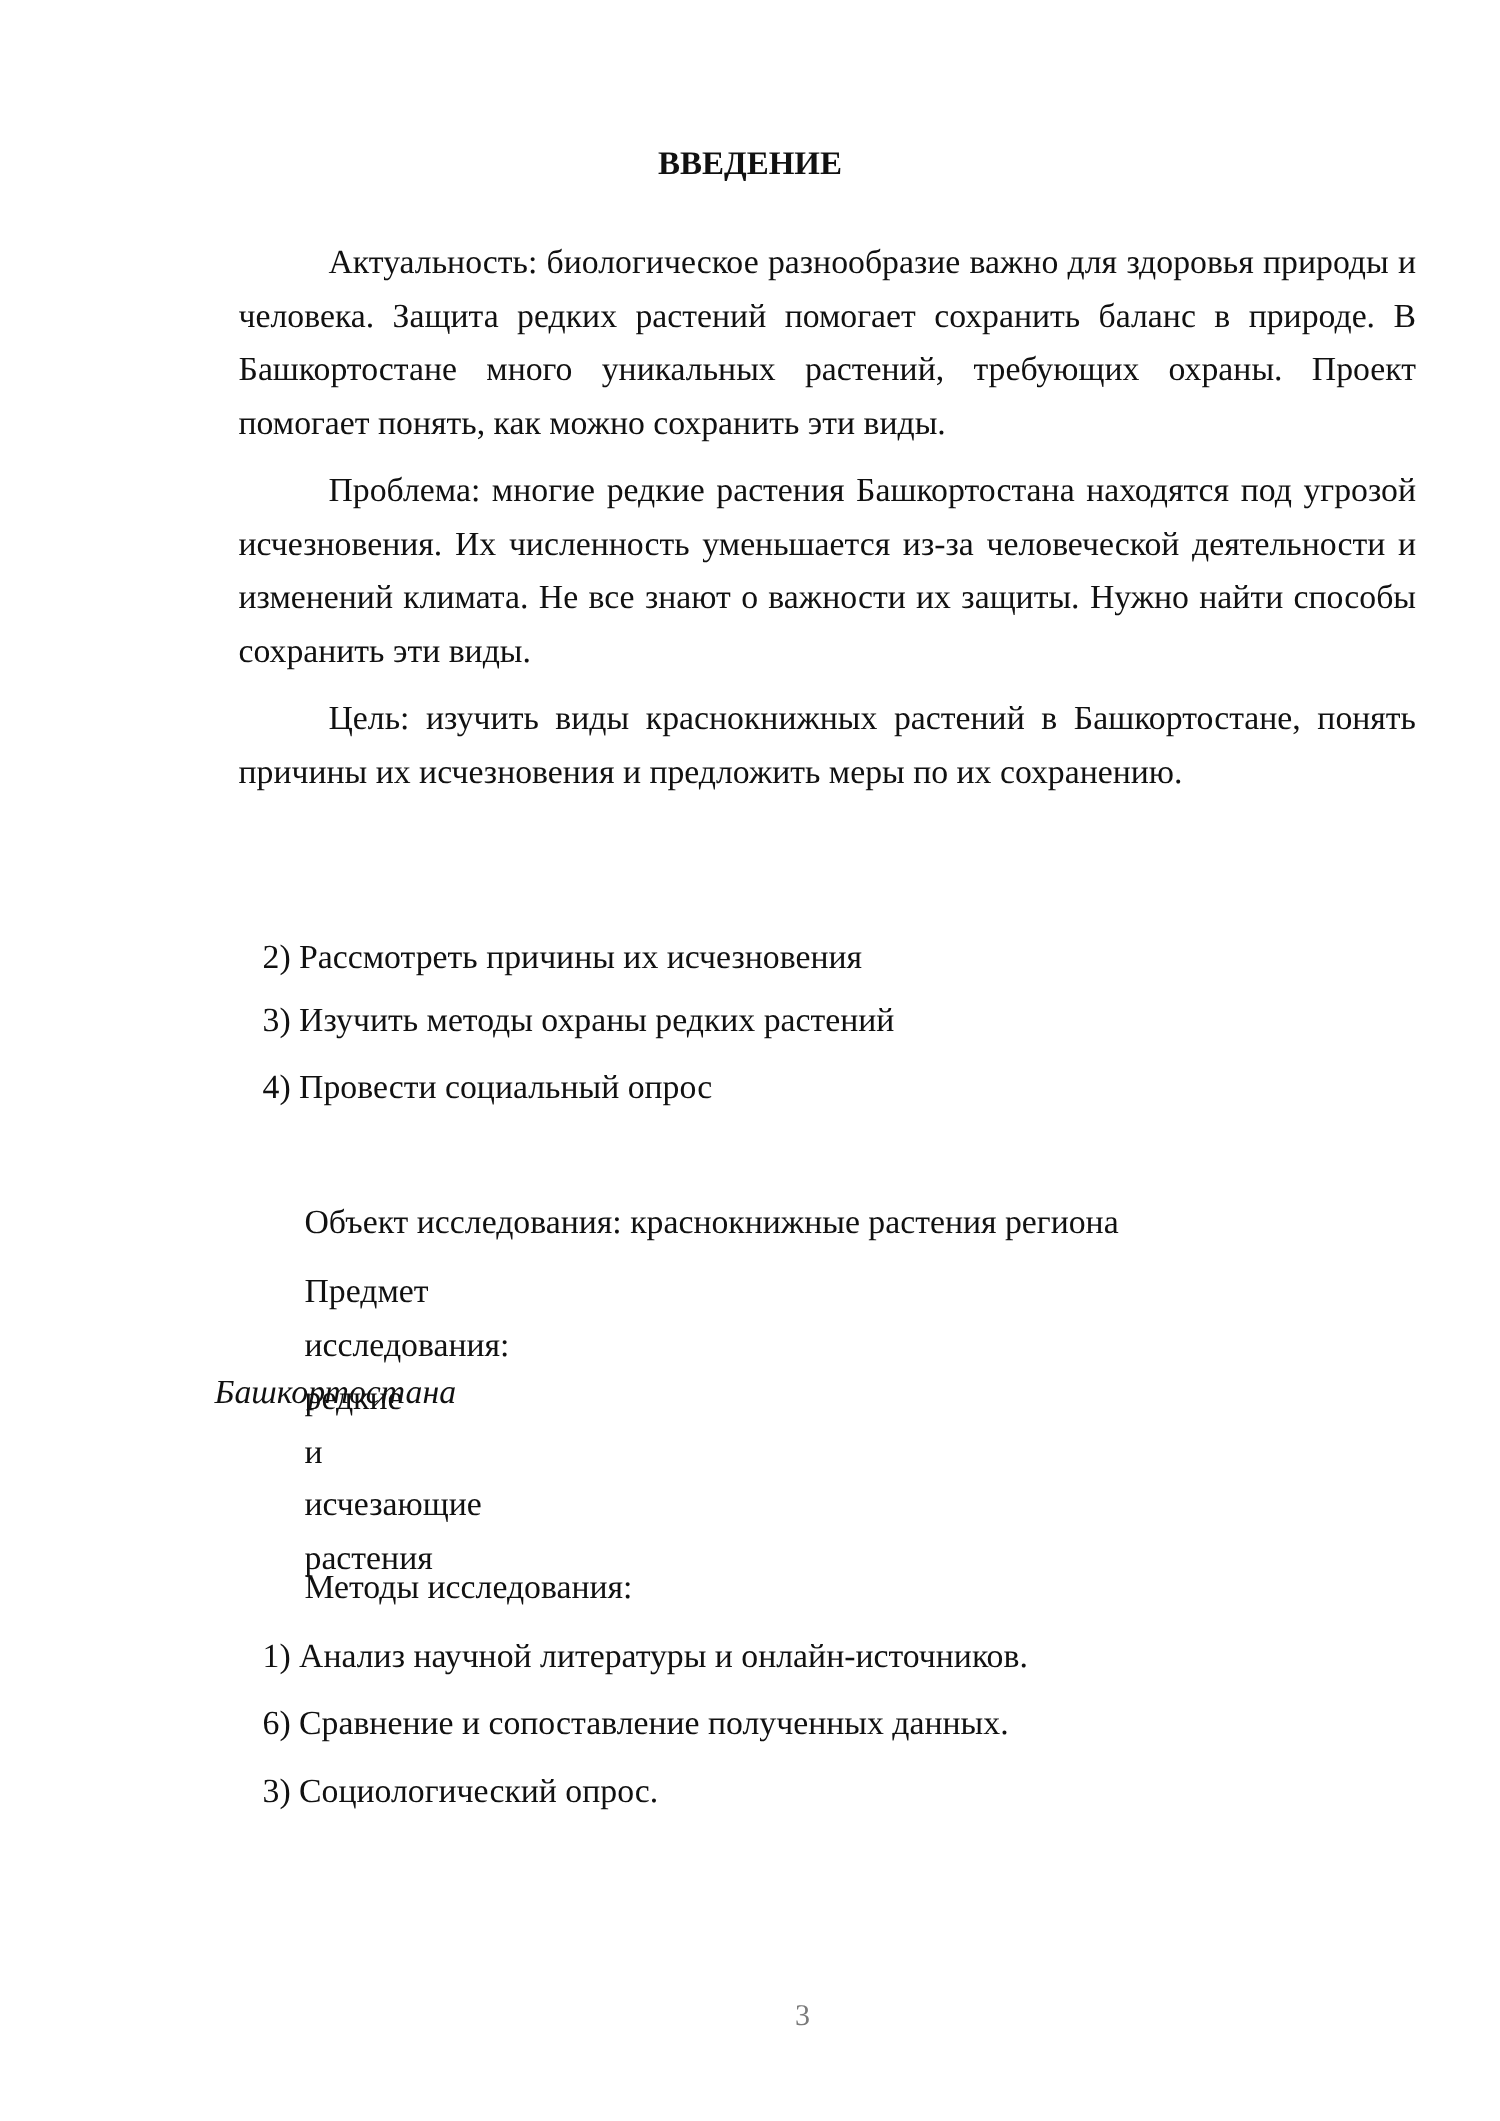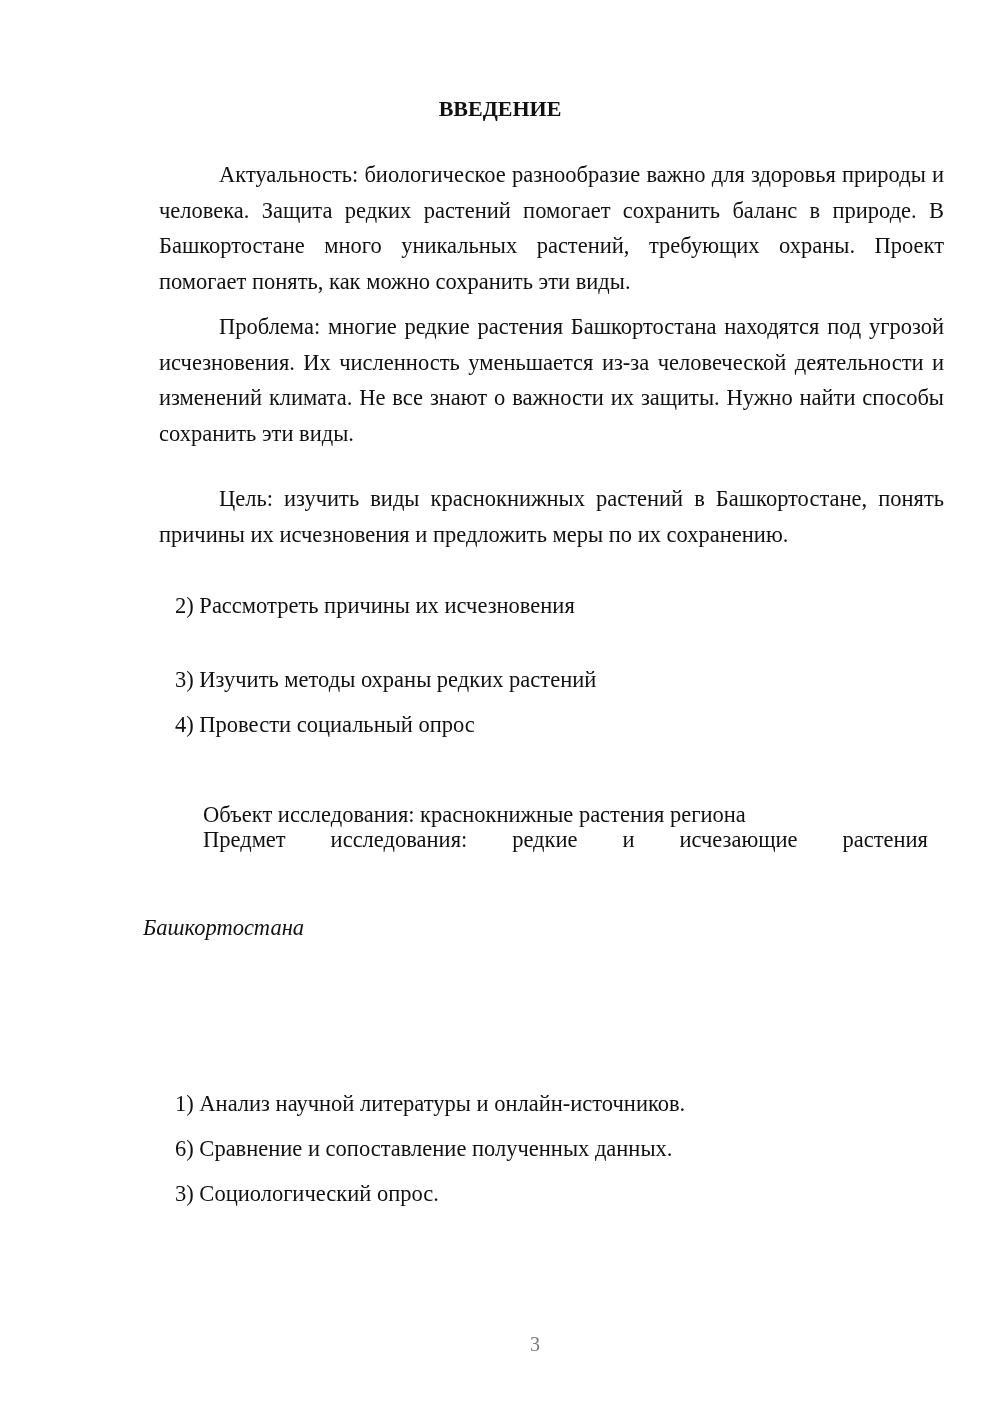--- a/index.html
+++ b/index.html
@@ -39,39 +39,40 @@
 </head>
 <body>
 
 <div class="page">
   <div class="title">ВВЕДЕНИЕ</div>
 
   <p class="para" style="top:141px;">Актуальность: биологическое разнообразие важно для здоровья природы и человека. Защита редких растений помогает сохранить баланс в природе. В Башкортостане много уникальных растений, требующих охраны. Проект помогает понять, как можно сохранить эти виды.</p>
 
   <p class="para" style="top:293px;">Проблема: многие редкие растения Башкортостана находятся под угрозой исчезновения. Их численность уменьшается из-за человеческой деятельности и изменений климата. Не все знают о важности их защиты. Нужно найти способы сохранить эти виды.</p>
 
-  <p class="para" style="top:465px;">Цель: изучить виды краснокнижных растений в Башкортостане, понять причины их исчезновения и предложить меры по их сохранению.</p>
+  <p class="para" style="top:445px;">Цель: изучить виды краснокнижных растений в Башкортостане, понять причины их исчезновения и предложить меры по их сохранению.</p>
 
 
-  <p class="li" style="top:588px;">2) Рассмотреть причины их исчезновения</p>
+  <p class="li" style="top:620px;">2) Рассмотреть причины их исчезновения</p>
   <p class="li" style="top:662px;">3) Изучить методы охраны редких растений</p>
   <p class="li" style="top:707px;">4) Провести социальный опрос</p>
 
   <p class="label" style="top:797px;">Объект исследования: краснокнижные растения региона</p>
 
-  <div class="justify-line" style="top:822px;">
+  <div class="justify-line" style="top:843px;flex-direction:column;">
     <span>Предмет</span>
     <span>исследования:</span>
     <span>редкие</span>
     <span>и</span>
     <span>исчезающие</span>
     <span>растения</span>
   </div>
   <p class="li" style="top:910px; left:143px;font-style:italic;">Башкортостана</p>
 
 
+  <p class="label" style="top:1040px;">Методы исследования:</p>
 
   <p class="li" style="top:1086px;">1) Анализ научной литературы и онлайн-источников.</p>
   <p class="li" style="top:1131px;">6) Сравнение и сопоставление полученных данных.</p>
   <p class="li" style="top:1176px;">3) Социологический опрос.</p>
 
   <div class="pagenum">3</div>
 </div>
 
 </body></html>

